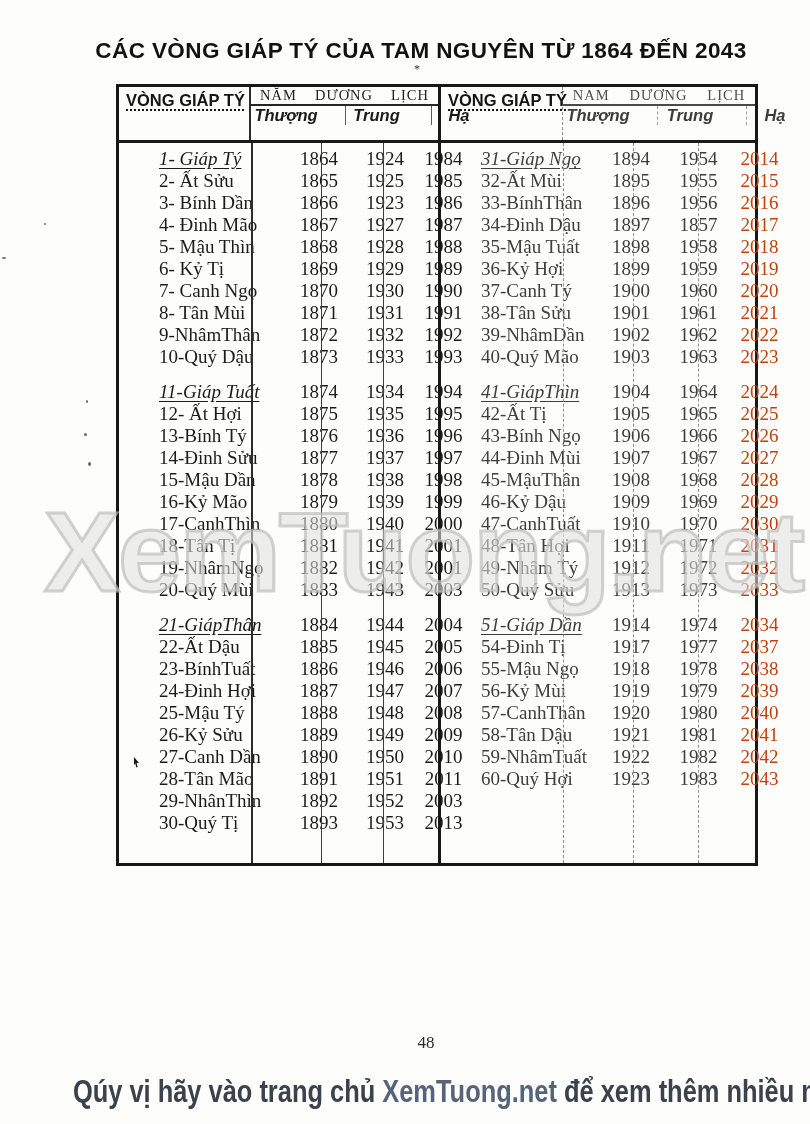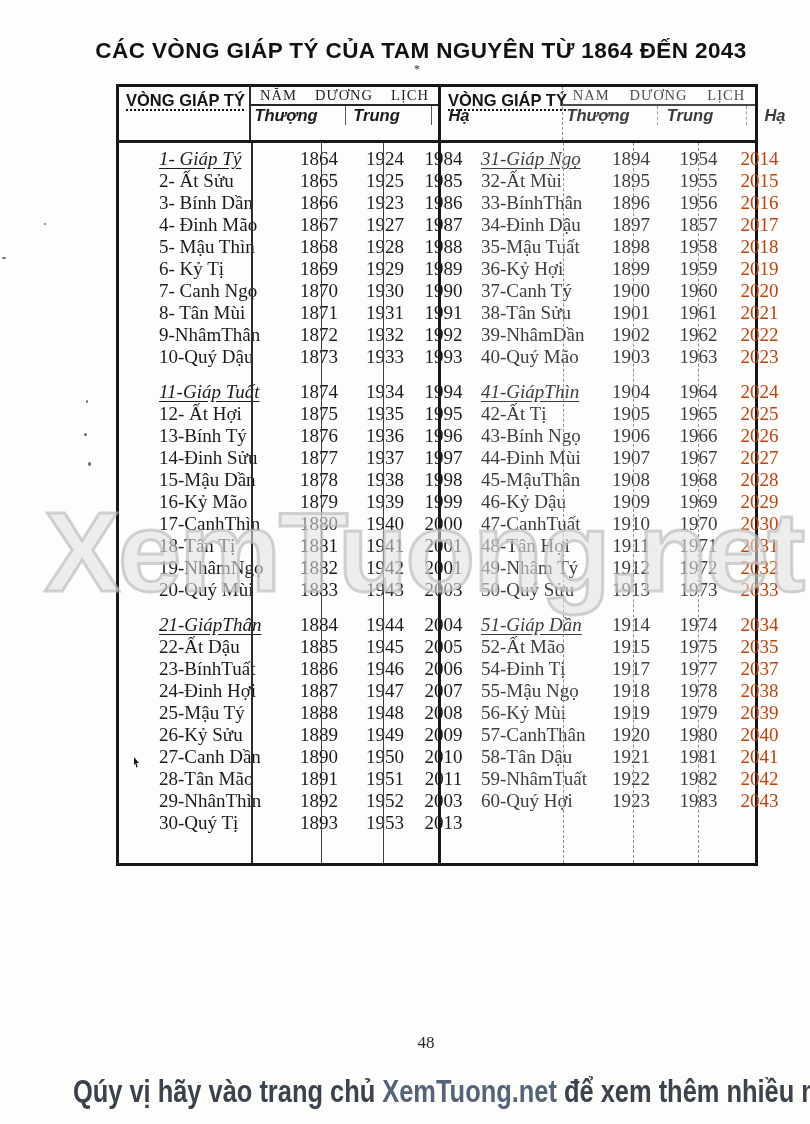--- a/index.html
+++ b/index.html
@@ -454,26 +454,20 @@
           </div>
         </div>
         <div class="tgroup">
           <div class="trow group-head">
             <div class="c-name">51-Giáp Dần</div>
             <div class="c-year c-y1">1914</div>
             <div class="c-year c-y2">1974</div>
             <div class="c-year c-y3">2034</div>
           </div>
           <div class="trow">
-            <div class="c-name">52-Ất Mão</div>
-            <div class="c-year c-y1">1915</div>
-            <div class="c-year c-y2">1975</div>
-            <div class="c-year c-y3">2035</div>
-          </div>
-          <div class="trow">
             <div class="c-name">54-Đinh Tị</div>
             <div class="c-year c-y1">1917</div>
             <div class="c-year c-y2">1977</div>
             <div class="c-year c-y3">2037</div>
           </div>
           <div class="trow">
             <div class="c-name">55-Mậu Ngọ</div>
             <div class="c-year c-y1">1918</div>
             <div class="c-year c-y2">1978</div>
             <div class="c-year c-y3">2038</div>

